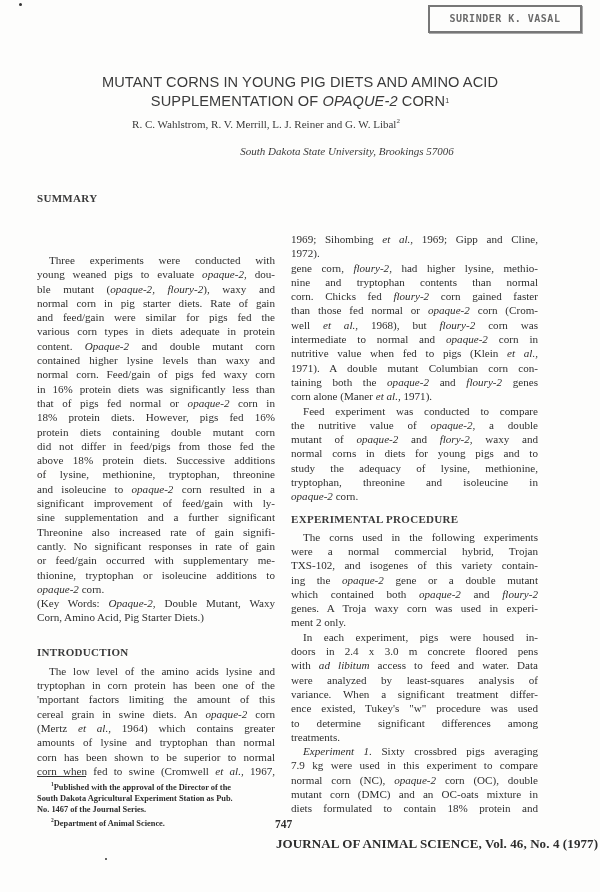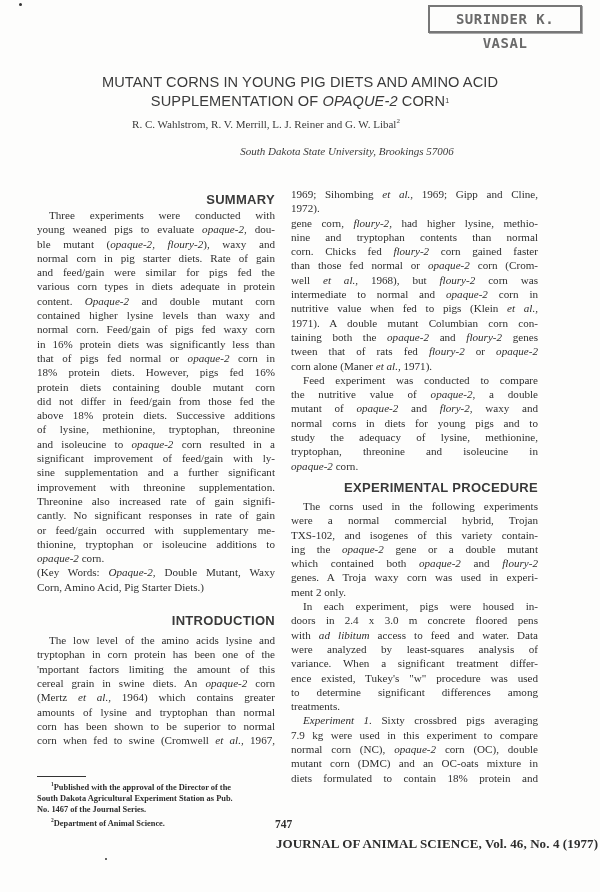--- a/index.html
+++ b/index.html
@@ -1,32 +1,32 @@
 <!DOCTYPE html>
 <html><head>
   <meta charset="utf-8">
   <style>
     html, body { margin: 0; padding: 0; background: #fdfdfc; }
     body { width: 600px; height: 892px; position: relative; overflow: hidden;
            font-family: "Liberation Serif", "DejaVu Serif", serif; color: #2b2b2b; }
     .abs { position: absolute; }
     .stamp { left: 428px; top: 5px; width: 150px; height: 24px; border: 2px solid #777;
              font-family: "DejaVu Sans Mono", "Liberation Mono", monospace; font-weight: bold;
-             font-size: 14px; color: #6a6a6a; text-align: center; line-height: 24px; letter-spacing: 0.5px;
+             font-size: 10px; color: #6a6a6a; text-align: center; line-height: 24px; letter-spacing: 0.5px;
              box-shadow: 1px 1px 0 #aaa; }
     .speck { width: 3px; height: 3px; border-radius: 50%; background: #333; }
     .title { left: 0; width: 600px; text-align: center; font-family: "Liberation Sans", "DejaVu Sans", sans-serif;
              font-size: 14.6px; color: #3a3a3a; line-height: 17px; letter-spacing: 0.1px; }
     .title sup { font-size: 7px; vertical-align: top; position: relative; top: -1px; }
     .authors { left: 0; width: 532px; text-align: center; font-size: 11px; color: #3a3a3a; }
     .authors sup { font-size: 7px; }
     .affil { left: 0; width: 600px; text-align: center; font-size: 11px; font-style: italic; color: #3a3a3a; }
-    .heading { font-family: Liberation Sans, sans-serif; font-size: 13px; font-weight: bold;
-               color: #3a3a3a; text-align: right; letter-spacing: 0.3px; }
-    .col { position: absolute; font-size: 11.1px; line-height: 14.3px; color: #2e2e2e; }
+    .heading { font-family: Liberation Serif, serif; font-size: 11px; font-weight: bold;
+               color: #3a3a3a; text-align: left; letter-spacing: 0.3px; }
+    .col { position: absolute; font-size: 11.1px; line-height: 14.3px; color: #2e2e2e; margin-top: 45px; }
     .col .ln { display: block; height: 14.3px; white-space: nowrap; text-align: justify; text-align-last: justify; }
     .col .ln.last { text-align-last: left; }
     .col .ln.ind { text-indent: 12px; }
     .col i { font-style: italic; }
     #left { left: 37px; top: 208px; width: 238px; }
     #right { left: 291px; top: 187px; width: 247px; }
     .rule { left: 37px; top: 776px; width: 49px; height: 1px; background: #333; }
     .fn { left: 37px; width: 260px; font-size: 8.4px; line-height: 11px; color: #2e2e2e; font-weight: bold; }
     .fn .ln { display: block; white-space: nowrap; }
     .fn sup { font-size: 5.5px; }
@@ -55,27 +55,26 @@
       <span class="ln">normal corn in pig starter diets. Rate of gain</span>
       <span class="ln">and feed/gain were similar for pigs fed the</span>
       <span class="ln">various corn types in diets adequate in protein</span>
       <span class="ln">content. <i>Opaque-2</i> and double mutant corn</span>
       <span class="ln">contained higher lysine levels than waxy and</span>
       <span class="ln">normal corn. Feed/gain of pigs fed waxy corn</span>
       <span class="ln">in 16% protein diets was significantly less than</span>
       <span class="ln">that of pigs fed normal or <i>opaque-2</i> corn in</span>
       <span class="ln">18% protein diets. However, pigs fed 16%</span>
       <span class="ln">protein diets containing double mutant corn</span>
-      <span class="ln">did not differ in feed/gain from those fed the</span>
+      <span class="ln">did not differ in feed/pigs from those fed the</span>
       <span class="ln">above 18% protein diets. Successive additions</span>
       <span class="ln">of lysine, methionine, tryptophan, threonine</span>
       <span class="ln">and isoleucine to <i>opaque-2</i> corn resulted in a</span>
       <span class="ln">significant improvement of feed/gain with ly-</span>
       <span class="ln">sine supplementation and a further significant</span>
-      <span class="ln">improvement with threonine supplementation.</span>
       <span class="ln">Threonine also increased rate of gain signifi-</span>
       <span class="ln">cantly. No significant responses in rate of gain</span>
       <span class="ln">or feed/gain occurred with supplementary me-</span>
       <span class="ln">thionine, tryptophan or isoleucine additions to</span>
       <span class="ln last"><i>opaque-2</i> corn.</span>
     </div>
   <div id="keywords">
       <span class="ln">(Key Words: <i>Opaque-2</i>, Double Mutant, Waxy</span>
       <span class="ln last">Corn, Amino Acid, Pig Starter Diets.)</span>
     </div>
@@ -100,21 +99,20 @@
       <span class="ln last">1972).</span>
       <span class="ln">gene corn, <i>floury-2</i>, had higher lysine, methio-</span>
       <span class="ln">nine and tryptophan contents than normal</span>
       <span class="ln">corn. Chicks fed <i>floury-2</i> corn gained faster</span>
       <span class="ln">than those fed normal or <i>opaque-2</i> corn (Crom-</span>
       <span class="ln">well <i>et al.</i>, 1968), but <i>floury-2</i> corn was</span>
       <span class="ln">intermediate to normal and <i>opaque-2</i> corn in</span>
       <span class="ln">nutritive value when fed to pigs (Klein <i>et al.</i>,</span>
       <span class="ln">1971). A double mutant Columbian corn con-</span>
       <span class="ln">taining both the <i>opaque-2</i> and <i>floury-2</i> genes</span>
-      <span class="ln">tween that of rats fed <i>floury-2</i> or <i>opaque-2</i></span>
       <span class="ln last">corn alone (Maner <i>et al.</i>, 1971).</span>
       <span class="ln ind">Feed experiment was conducted to compare</span>
       <span class="ln">the nutritive value of <i>opaque-2</i>, a double</span>
       <span class="ln">mutant of <i>opaque-2</i> and <i>flory-2</i>, waxy and</span>
       <span class="ln">normal corns in diets for young pigs and to</span>
       <span class="ln">study the adequacy of lysine, methionine,</span>
       <span class="ln">tryptophan, threonine and isoleucine in</span>
       <span class="ln last"><i>opaque-2</i> corn.</span>
     </div>
   <div style="height:8px;"></div>

